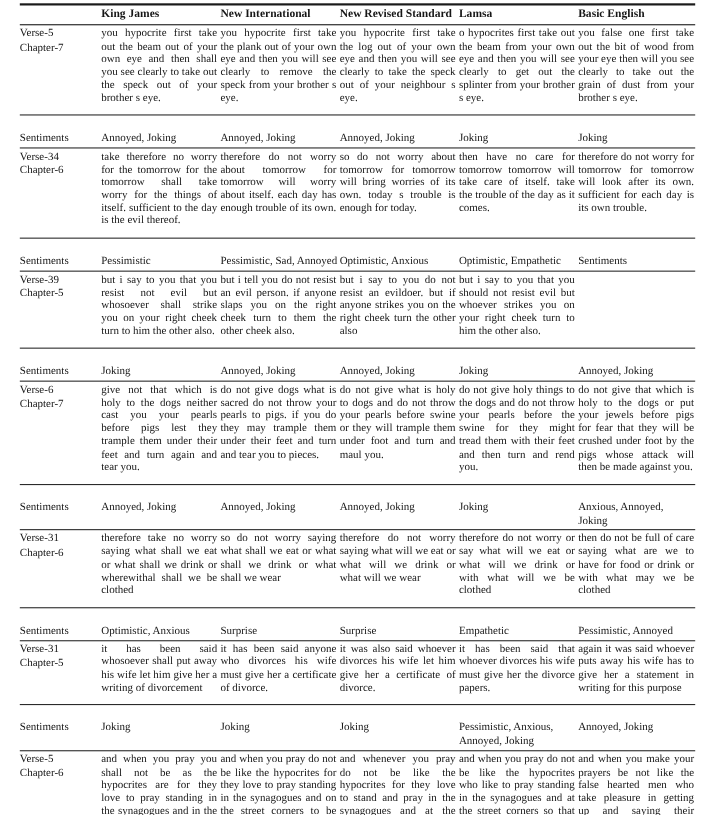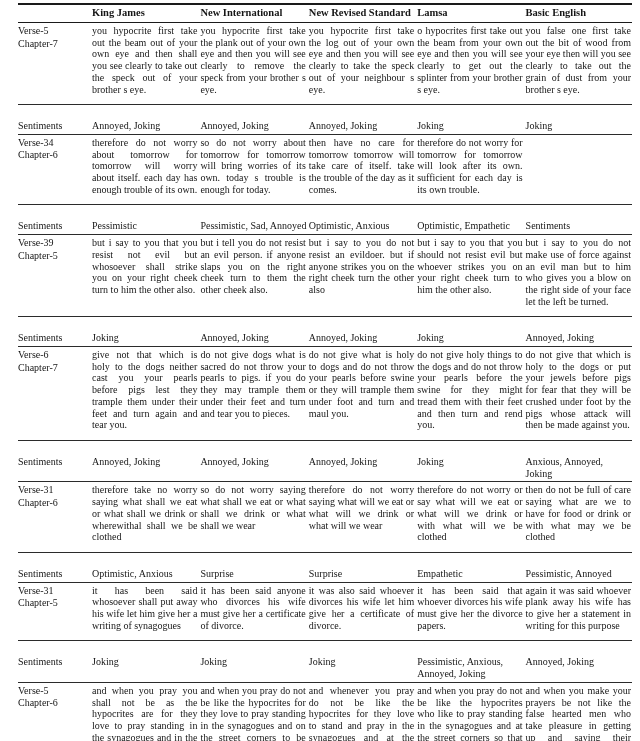--- a/index.html
+++ b/index.html
@@ -52,20 +52,21 @@
         <div class="cell">Annoyed, Joking</div>
         <div class="cell">Annoyed, Joking</div>
         <div class="cell">Joking</div>
         <div class="cell">Joking</div>
       </div>
       <div class="row verse-row">
         <div class="cell label">
           <div class="lbl-line">Verse-34</div>
           <div class="lbl-line">Chapter-6</div>
         </div>
+        <div class="cell just">take therefore no worry for the tomorrow for the tomorrow shall take worry for the things of itself.  sufficient to the day is the evil thereof.</div>
         <div class="cell just">therefore do not worry about tomorrow for tomorrow will worry about itself.  each day has enough trouble of its own.</div>
         <div class="cell just">so do not worry about tomorrow for tomorrow will bring worries of its own.  today s trouble is enough for today.</div>
         <div class="cell just">then have no care for tomorrow tomorrow will take care of itself.  take the trouble of the day as it comes.</div>
         <div class="cell just">therefore do not worry for tomorrow for tomorrow will look after its own.  sufficient for each day is its own trouble.</div>
       </div>
       <div class="row sent-row">
         <div class="cell">Sentiments</div>
         <div class="cell">Pessimistic</div>
         <div class="cell">Pessimistic, Sad, Annoyed</div>
         <div class="cell">Optimistic, Anxious</div>
@@ -74,21 +75,20 @@
       </div>
       <div class="row verse-row">
         <div class="cell label">
           <div class="lbl-line">Verse-39</div>
           <div class="lbl-line">Chapter-5</div>
         </div>
         <div class="cell just">but i say to you that you resist not evil but whosoever shall strike you on your right cheek turn to him the other also.</div>
         <div class="cell just">but i tell you do not resist an evil person.  if anyone slaps you on the right cheek turn to them the other cheek also.</div>
         <div class="cell just">but i say to you do not resist an evildoer.  but if anyone strikes you on the right cheek turn the other also</div>
         <div class="cell just">but i say to you that you should not resist evil but whoever strikes you on your right cheek turn to him the other also.</div>
-        <div class="cell just">but i say to you do not make use of force against an evil man but to him who gives you a blow on the right side of your face let the left be turned.</div>
       </div>
       <div class="row sent-row">
         <div class="cell">Sentiments</div>
         <div class="cell">Joking</div>
         <div class="cell">Annoyed, Joking</div>
         <div class="cell">Annoyed, Joking</div>
         <div class="cell">Joking</div>
         <div class="cell">Annoyed, Joking</div>
       </div>
       <div class="row verse-row">
@@ -127,25 +127,25 @@
         <div class="cell">Surprise</div>
         <div class="cell">Surprise</div>
         <div class="cell">Empathetic</div>
         <div class="cell">Pessimistic, Annoyed</div>
       </div>
       <div class="row verse-row">
         <div class="cell label">
           <div class="lbl-line">Verse-31</div>
           <div class="lbl-line">Chapter-5</div>
         </div>
-        <div class="cell just">it has been said whosoever shall put away his wife let him give her a writing of synagogues</div>
+        <div class="cell just">it has been said whosoever shall put away his wife let him give her a writing of divorcement</div>
         <div class="cell just">it has been said anyone who divorces his wife must give her a certificate of divorce.</div>
         <div class="cell just">it was also said whoever divorces his wife let him give her a certificate of divorce.</div>
         <div class="cell just">it has been said that whoever divorces his wife must give her the divorce papers.</div>
-        <div class="cell just">again it was said whoever plank away his wife has to give her a statement in writing for this purpose</div>
+        <div class="cell just">again it was said whoever puts away his wife has to give her a statement in writing for this purpose</div>
       </div>
       <div class="row sent-row">
         <div class="cell">Sentiments</div>
         <div class="cell">Joking</div>
         <div class="cell">Joking</div>
         <div class="cell">Joking</div>
         <div class="cell">Pessimistic, Anxious, Annoyed, Joking</div>
         <div class="cell">Annoyed, Joking</div>
       </div>
       <div class="row verse-row">

